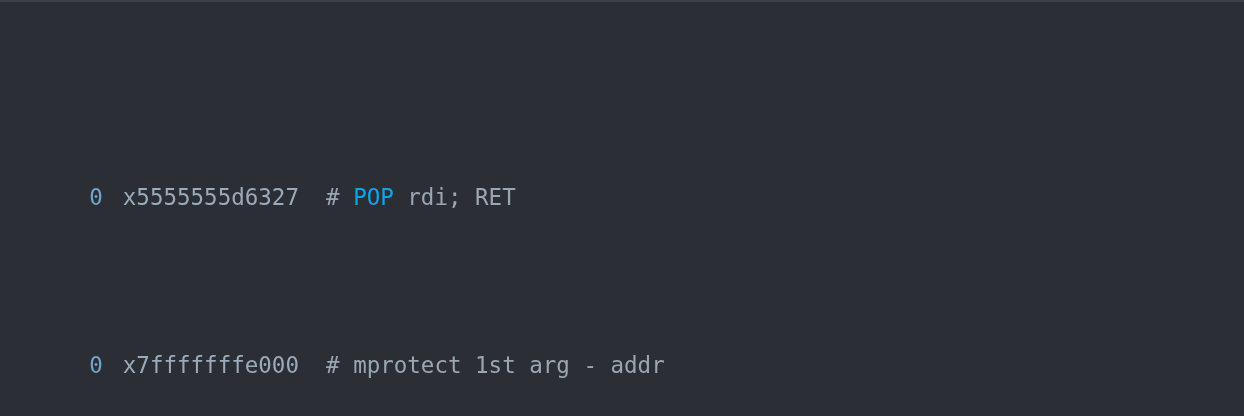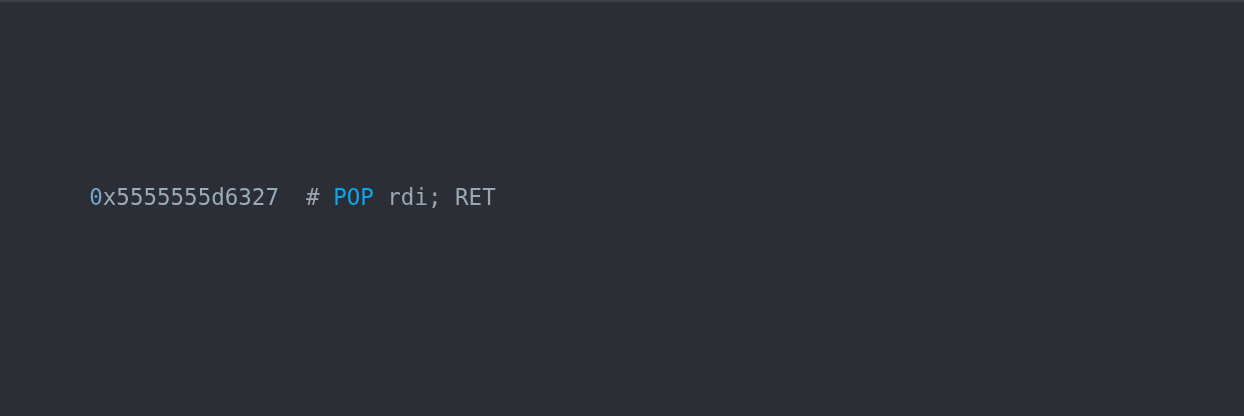--- a/index.html
+++ b/index.html
@@ -26,34 +26,37 @@
     line-height: 42px;
     letter-spacing: 0px;
     white-space: pre;
   }
   .code-line {
     white-space: pre;
     height: 42px;
   }
   
   .tok-numprefix { color: #6fa6cf; }
-  .tok-num       { color: #9aabba; }
+  .tok-num       { color: #9aabba; margin-left: 20px; }
   .tok-comment   { color: #9aa7b3; }
   .tok-kw        { color: #0ea5e9; }
 </style>
 </head>
 <body>
 
 <div id="screen">
   <div id="code-block">
 
     <div class="code-line">
       <span class="tok-numprefix">0</span><span class="tok-num">x5555555d6327</span><span class="tok-comment">  </span><span class="tok-comment"># </span><span class="tok-kw">POP</span><span class="tok-comment"> rdi; RET</span>
     </div>
 
+    <div class="code-line">
+      <span class="tok-numprefix">0</span><span class="tok-num">x7fffffffe000</span><span class="tok-comment">  </span><span class="tok-comment"># </span><span class="tok-kw"></span><span class="tok-comment">mprotect 1st arg - addr</span>
+    </div>
 
     
 
     
 
     
 
     
 
     

